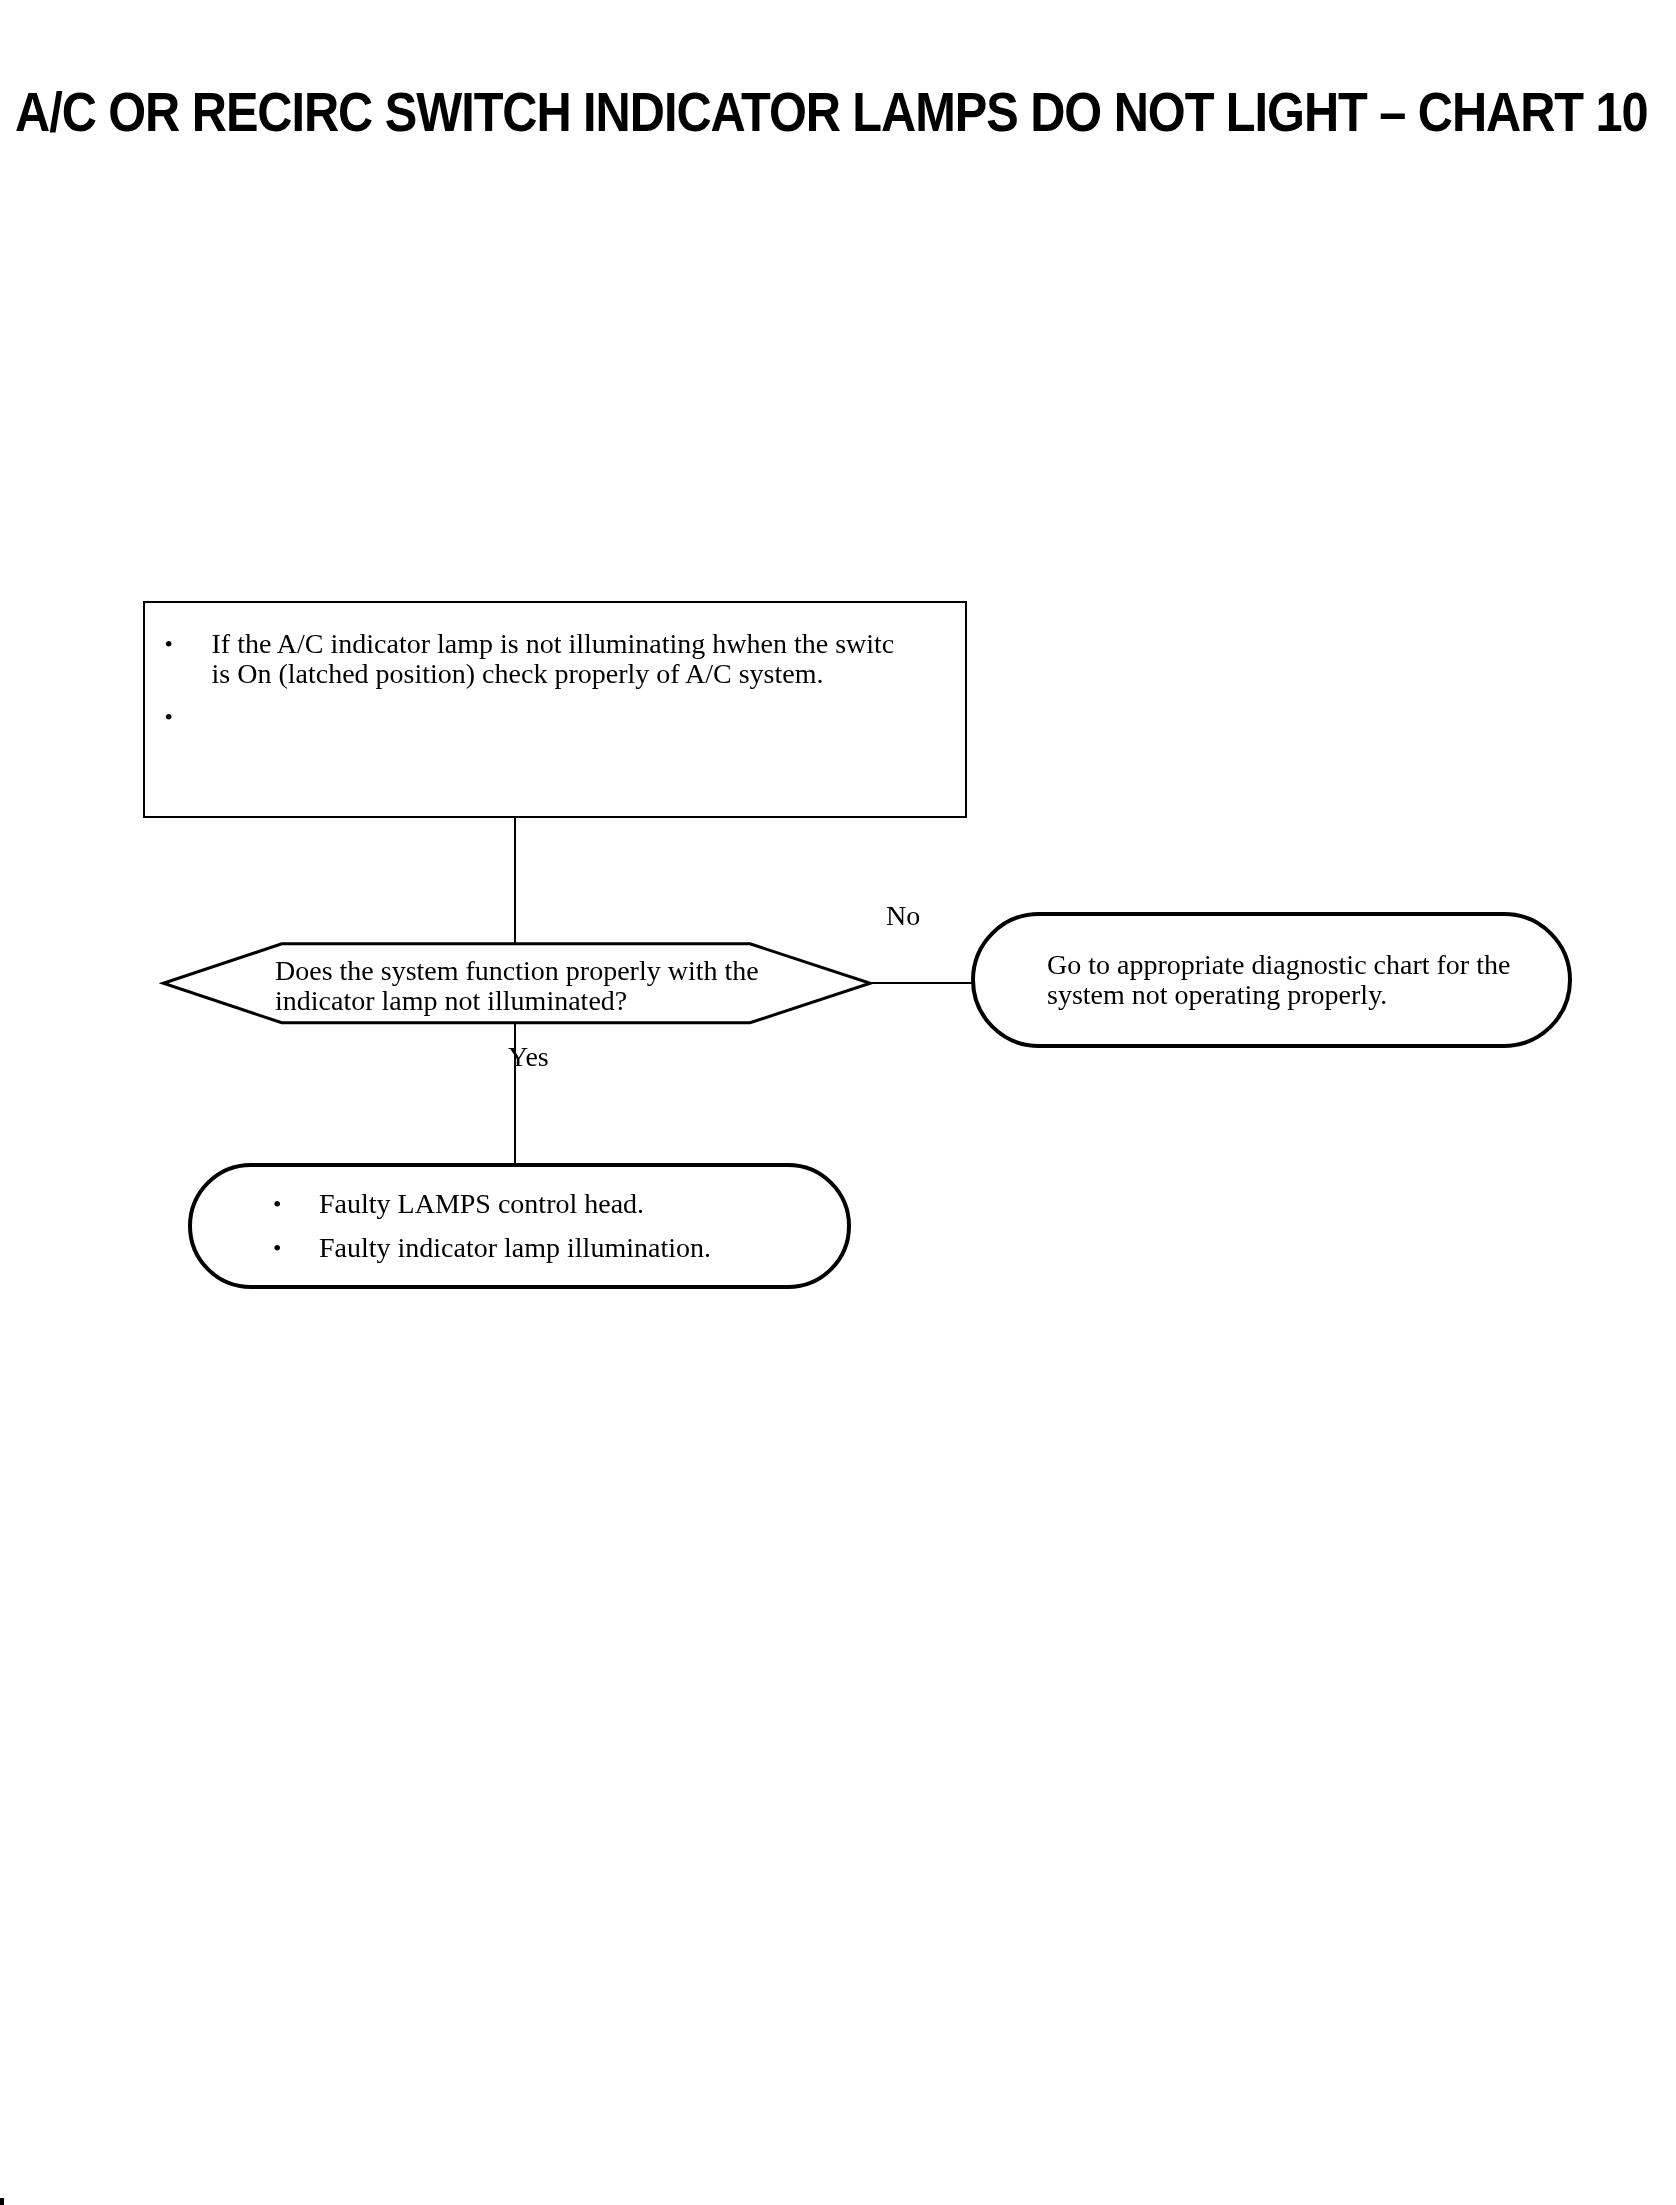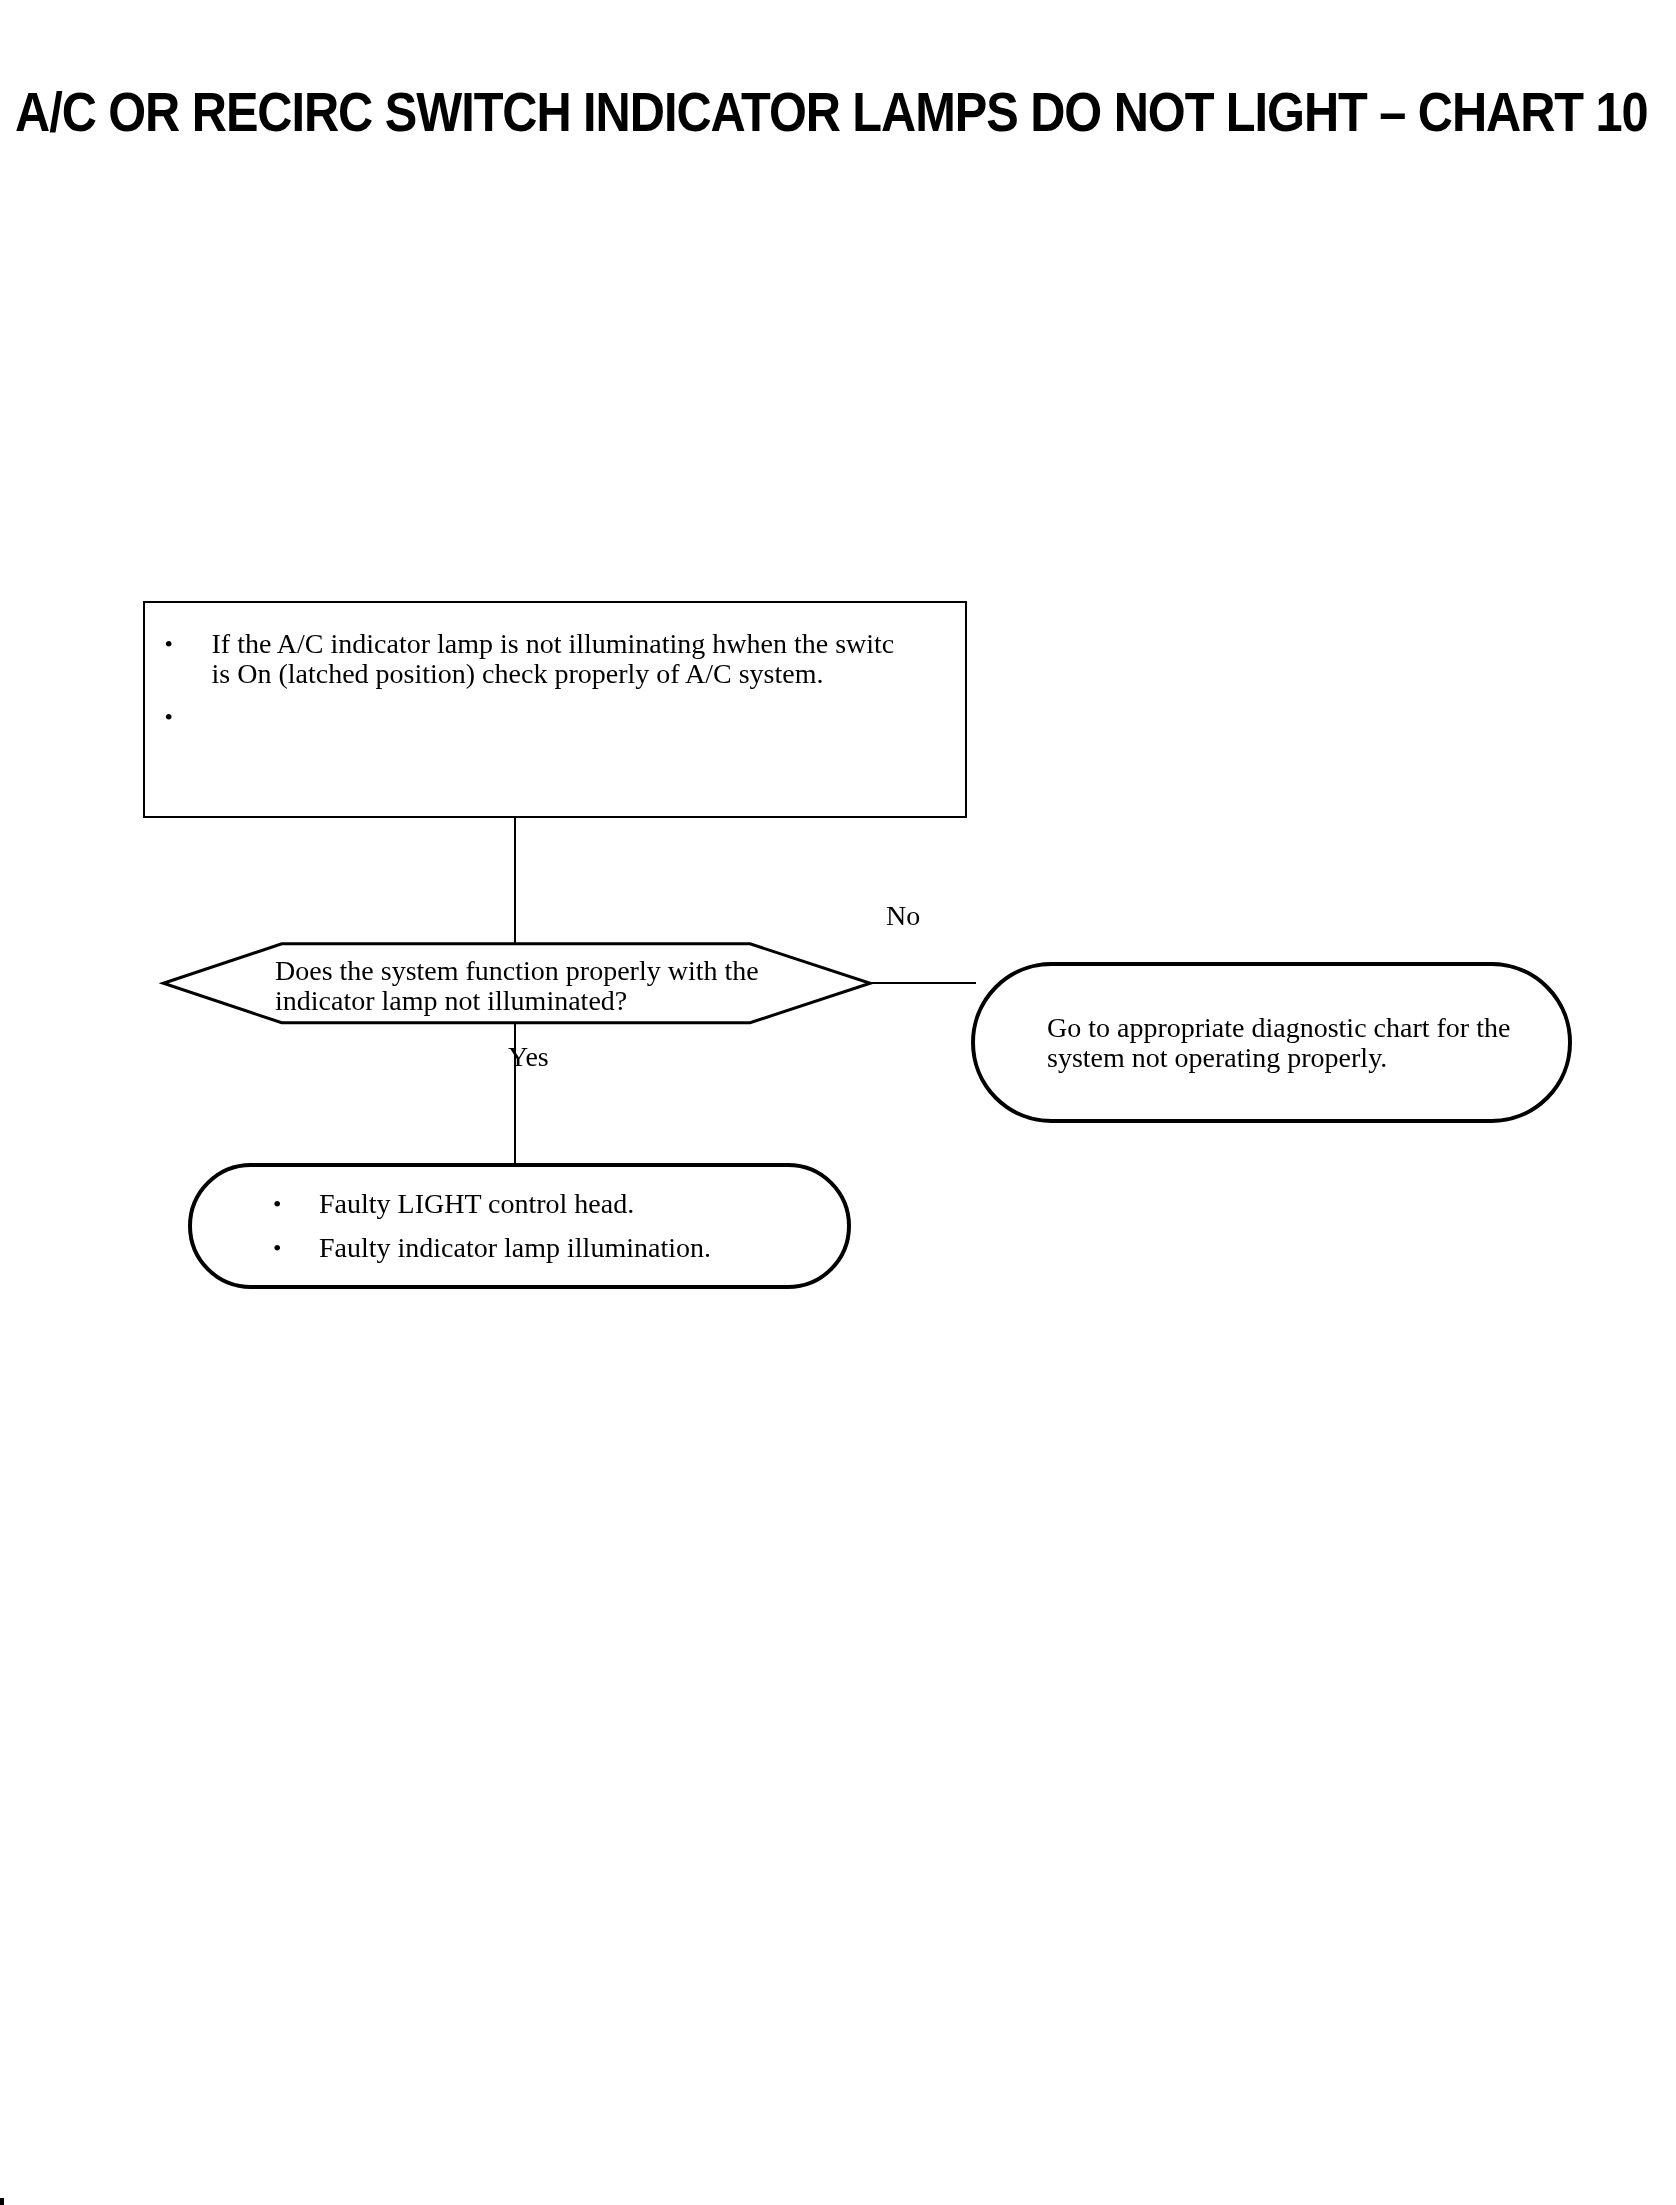--- a/index.html
+++ b/index.html
@@ -65,22 +65,22 @@
 
   
   .stadium {
     border: 4.9px solid #000;
     box-sizing: border-box;
     background: #fff;
     display: flex;
     align-items: center;
   }
   .no-result {
-    left: 971px; top: 962px;
-    width: 601px; height: 161px;
+    left: 971px; top: 912px;
+    width: 601px; height: 136px;
     border-radius: 81px;
     padding-left: 72px;
   }
   .result-box {
     left: 188px; top: 1163px;
     width: 663px; height: 126px;
     border-radius: 63px;
   }
   .result-box ul {
     padding-left: 81px;
@@ -124,21 +124,21 @@
   <div class="serif-text">Go to appropriate diagnostic chart for the
 system not operating properly.</div>
 </div>
 
 <div class="abs serif-text yes-label">Yes</div>
 <div class="abs vline connector-bottom"></div>
 <div class="abs stadium result-box">
   <ul>
     <li>
       <span class="bullet-glyph">•</span>
-      <span class="serif-text">Faulty LIGHT control head.</span>
+      <span class="serif-text">Faulty LAMPS control head.</span>
     </li>
     <li>
       <span class="bullet-glyph">•</span>
       <span class="serif-text">Faulty indicator lamp illumination.</span>
     </li>
   </ul>
 </div>
 
 <div class="abs page-artifact"></div>
 

